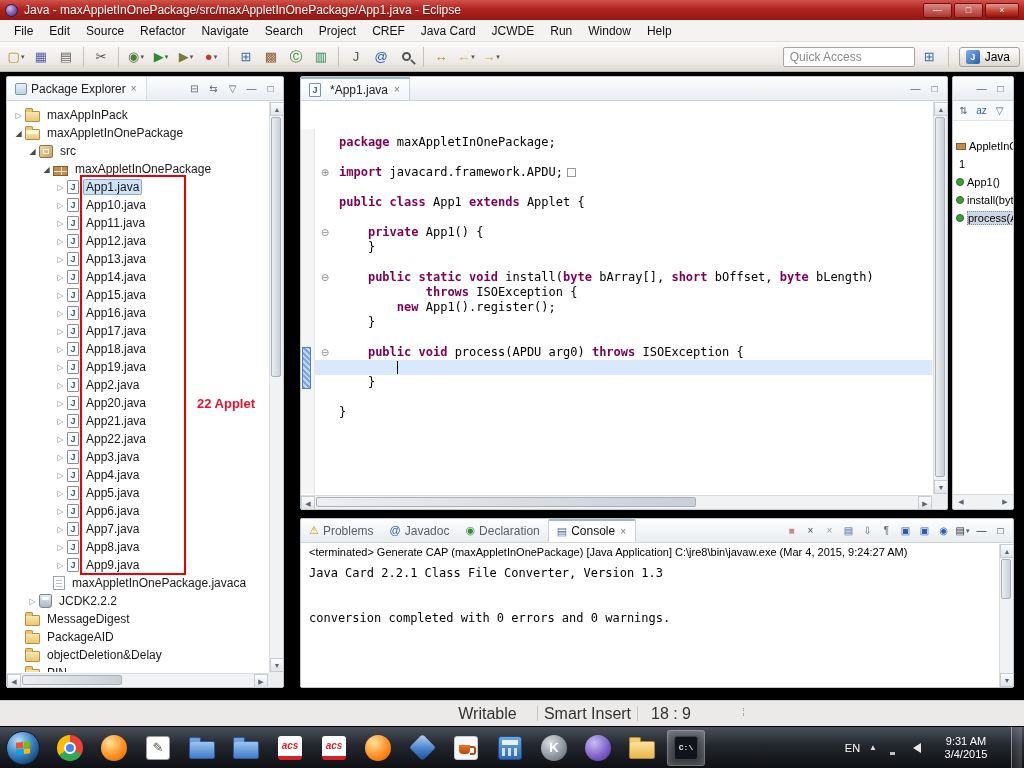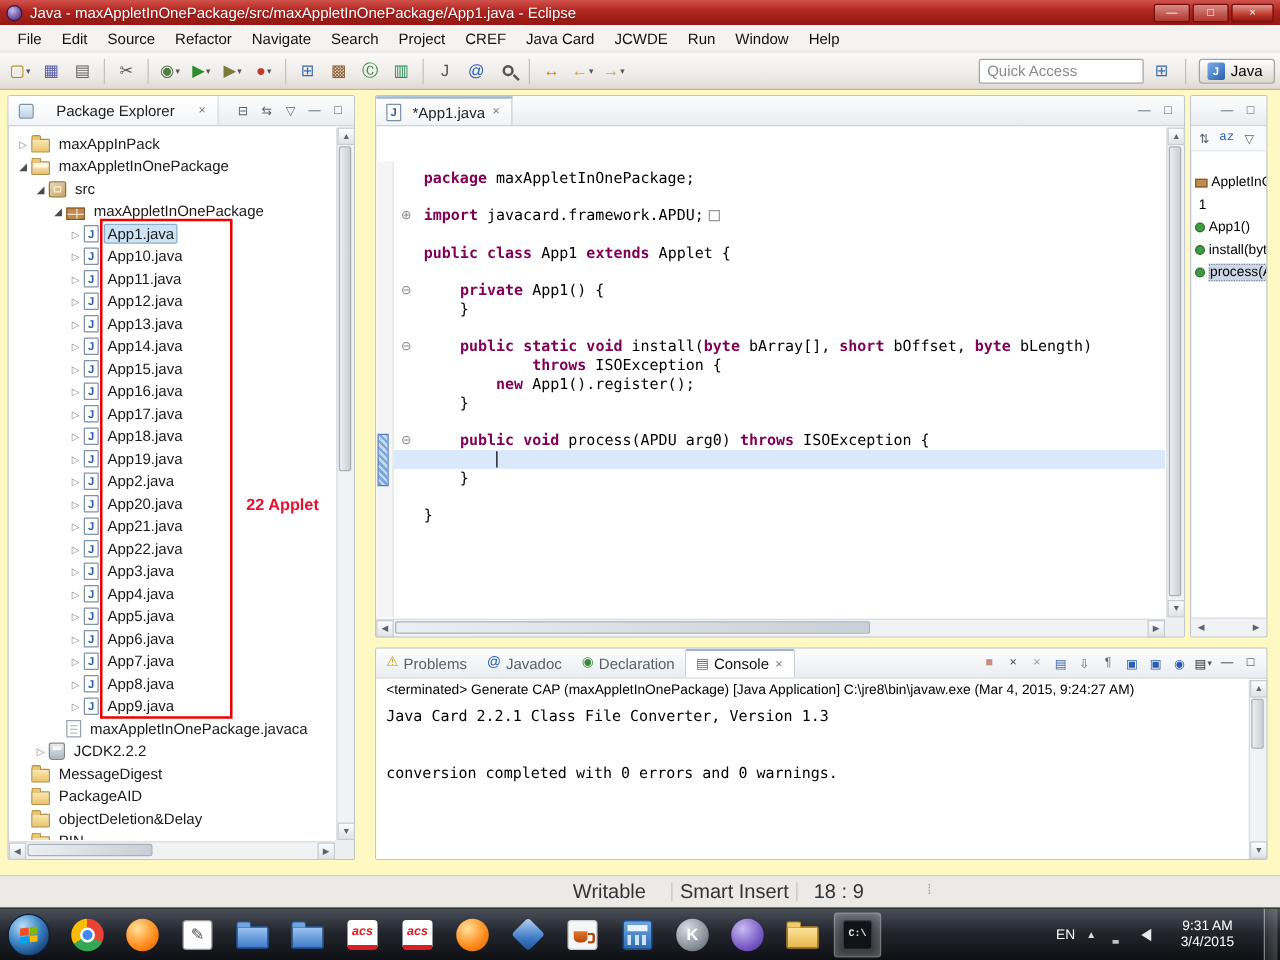--- a/index.html
+++ b/index.html
@@ -1,17 +1,17 @@
 <!DOCTYPE html>
 <html><head>
 <meta charset="utf-8">
 <style>
   * { box-sizing: border-box; margin: 0; padding: 0; }
   html,body { width:1024px; height:768px; overflow:hidden; font-family:"Liberation Sans",sans-serif; }
-  #screen { position:relative; width:1024px; height:768px; background:#fef9c3; overflow:hidden; }
+  #screen { position:relative; width:1024px; height:768px; background:#000000; overflow:hidden; }
 
   
   .titlebar { position:absolute; left:0; top:0; width:1024px; height:20px;
     background:linear-gradient(180deg,#d1524a,#b02420 45%,#931713);
     color:#fff; font-size:12px; display:flex; align-items:center; padding:0 5px; }
   .app-icon { width:13px; height:13px; border-radius:50%; margin-right:6px; flex:0 0 auto;
     background:radial-gradient(circle at 35% 30%,#cdbce8,#7a5ca8 55%,#3c2a66); border:1px solid #2a1d4a; }
   .title-text { white-space:nowrap; overflow:hidden; text-shadow:0 1px 1px rgba(0,0,0,.4); }
   .win-controls { margin-left:auto; display:flex; gap:2px; }
   .win-btn { width:29px; height:15px; font-size:9px; line-height:13px; text-align:center; color:#fff;
@@ -46,21 +46,21 @@
   .persp-icon { width:14px; height:14px; border-radius:2px; position:relative;
     background:linear-gradient(135deg,#7ab0e8,#2a5db0); }
   .persp-icon::after { content:"J"; position:absolute; inset:0; color:#fff; font:bold 9px "Liberation Sans",sans-serif;
     display:flex; align-items:center; justify-content:center; }
 
   
   .panel { position:absolute; background:#fff; border:1px solid #bfc6cd; border-radius:2px; }
   .view-header { position:absolute; left:0; top:0; right:0; height:24px;
     background:linear-gradient(#fdfdfd,#e9edf1); border-bottom:1px solid #cdd3d9;
     display:flex; align-items:center; font-size:12px; color:#222; }
-  .view-tab { display:flex; align-items:center; gap:18px; height:100%; padding:0 8px;
+  .view-tab { display:flex; align-items:center; gap:4px; height:100%; padding:0 8px;
     background:linear-gradient(#ffffff,#f2f5f8); border-right:1px solid #d6dce2; }
   .ve-icon { width:12px; height:12px; border:1px solid #7e93a8; border-radius:2px;
     background:linear-gradient(#eaf2fa,#bcd2e6); }
   .tab-close { font-size:10px; color:#777; padding:0 1px; }
   .hdr-icons { margin-left:auto; display:flex; align-items:center; gap:2px; padding-right:4px; }
   .icbtn { min-width:17px; height:17px; display:flex; align-items:center; justify-content:center;
     font-size:10px; color:#5a6572; border-radius:2px; }
 
   
   .pkg-panel { left:6px; top:76px; width:278px; height:612px; }
@@ -579,21 +579,21 @@
 
   <div class="panel outline-panel">
     <div class="view-header">
       <div class="hdr-icons">
           <div class="icbtn">—</div>
           <div class="icbtn">□</div>
         </div>
     </div>
     <div class="outline-tools">
         <div class="icbtn">⇅</div>
-        <div class="icbtn" style="color: rgb(42, 93, 176); font-family: Liberation Mono, monospace;">az</div>
+        <div class="icbtn" style="color: rgb(42, 93, 176);">az</div>
         <div class="icbtn">▽</div>
       </div>
     <div class="outline-items">
         <div class="orow">
           <span class="oc-pkg"></span>
           <span class="olabel">AppletInOn</span>
         </div>
         <div class="orow">
           <span class="oc-none"></span>
           <span class="olabel">1</span>

